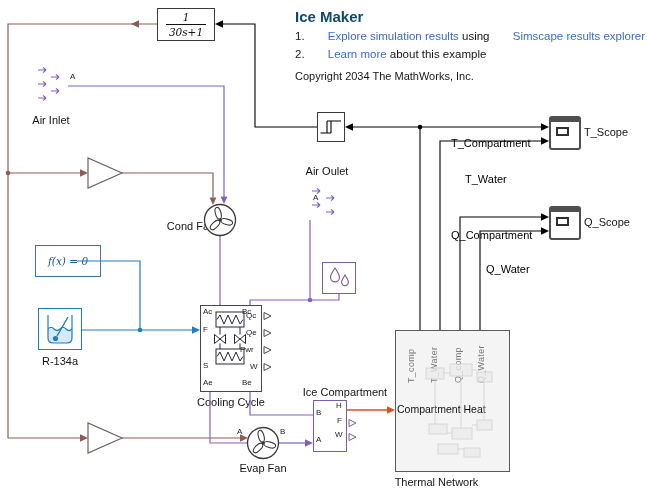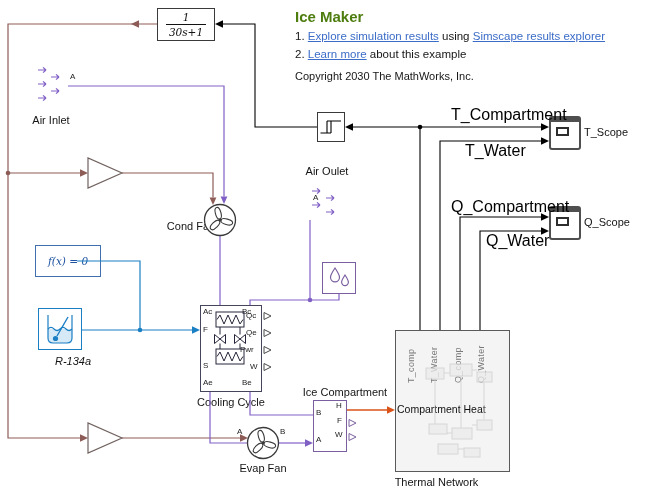--- a/index.html
+++ b/index.html
@@ -2,28 +2,28 @@
 <html><head>
 <meta charset="utf-8">
 <style>
   * { box-sizing: border-box; margin: 0; padding: 0; }
   body { background: #ffffff; }
   #canvas { position: relative; width: 647px; height: 491px; background: #fff;
             font-family: "Liberation Sans", sans-serif; overflow: hidden; }
   .block  { position: absolute; background: #fff; border: 1px solid #3a3a3a; }
   .blabel { position: absolute; font-size: 11px; color: #141414; text-align: center; line-height: 13px; }
   .plabel { position: absolute; font-size: 8px; color: #222; line-height: 9px; }
-  .slabel { position: absolute; font-size: 16px; color: #000; line-height: 12px; }
+  .slabel { position: absolute; font-size: 11px; color: #000; line-height: 12px; margin-top: 28px; }
   .inlabel{ position: absolute; font-size: 10.5px; color: #111; line-height: 12px; }
   .rot    { position: absolute; writing-mode: vertical-rl; transform: rotate(180deg);
             font-size: 9px; color: #787878; height: 50px; letter-spacing: .3px; }
   .ann    { position: absolute; font-size: 11.5px; color: #161616; }
   .ann span { white-space: pre; }
-  .lnk    { color: #3b6cc7; text-decoration: underline; cursor: pointer; }
-  .title  { position: absolute; font-weight: bold; font-size: 15px; color: #4d7c0f; }
+  .lnk    { color: #3b6cc7; cursor: pointer; margin-left: 20px; }
+  .title  { position: absolute; font-weight: bold; font-size: 15px; color: #0c4a6e; }
   .frac   { display: flex; flex-direction: column; align-items: center; justify-content: center;
             width: 100%; height: 100%; font-family: "DejaVu Serif", serif; font-style: italic;
             font-size: 10.5px; color: #111; line-height: 12px; }
   .frac .bar { width: 40px; border-top: 1px solid #111; margin: 1px 0; }
   .solver-txt { display:flex; align-items:center; justify-content:center; width:100%; height:100%;
             font-family:"DejaVu Serif", serif; font-style: italic; font-size: 10.5px; color:#1d52a0; }
   .scope  { position: absolute; width: 32px; height: 34px; border: 2px solid #4f4f4f;
             border-radius: 3px; background: #fff; }
   .scope .bar { height: 4px; background: #4f4f4f; }
   .scope .scr { position: relative; height: 24px; }
@@ -36,38 +36,38 @@
 
 <div id="canvas">
 
   <div class="title" style="left:295px; top:8px;">Ice Maker</div>
   <div class="ann" style="left:295px; top:30px;">
     <span>1. </span><span class="lnk">Explore simulation results</span><span> using </span><span class="lnk">Simscape results explorer</span>
   </div>
   <div class="ann" style="left:295px; top:48px;text-align:center;">
     <span>2. </span><span class="lnk">Learn more</span><span> about this example</span>
   </div>
-  <div class="ann" style="left:295px; top:70px; font-size:11px;">Copyright 2030 The MathWorks, Inc.</div>
+  <div class="ann" style="left:295px; top:70px; font-size:11px;">Copyright 2034 The MathWorks, Inc.</div>
 
   <div class="block" style="left:157px; top:8px; width:58px; height:33px;">
     <div class="frac">
       <span>1</span>
       <span class="bar"></span>
       <span>30s+1</span>
     </div>
   </div>
 
   <div class="block" style="left:317px; top:112px; width:28px; height:30px;"></div>
 
   <div class="block" style="left:35px; top:245px; width:66px; height:32px; border-color:#3f6fae;">
     <div class="solver-txt">f(x) = 0</div>
   </div>
 
   <div class="block" style="left:38px; top:308px; width:44px; height:42px; border-color:#1b7fc4;"></div>
-  <div class="blabel" style="left:45px; top:355px; width:56px;font-style:italic;">R-134a</div>
+  <div class="blabel" style="left:32px; top:355px; width:56px;">R-134a</div>
 
   <div class="block" style="left:200px; top:305px; width:62px; height:87px; border-color:#44445a;"></div>
   <div class="blabel" style="left:192px; top:396px; width:78px;">Cooling Cycle</div>
   <div class="plabel" style="left:203px; top:307px;">Ac</div>
   <div class="plabel" style="left:242px; top:307px;">Bc</div>
   <div class="plabel" style="left:246px; top:311px;">Qc</div>
   <div class="plabel" style="left:246px; top:328px;">Qe</div>
   <div class="plabel" style="left:240px; top:345px;">Pwr</div>
   <div class="plabel" style="left:250px; top:362px;">W</div>
   <div class="plabel" style="left:203px; top:325px;">F</div>

